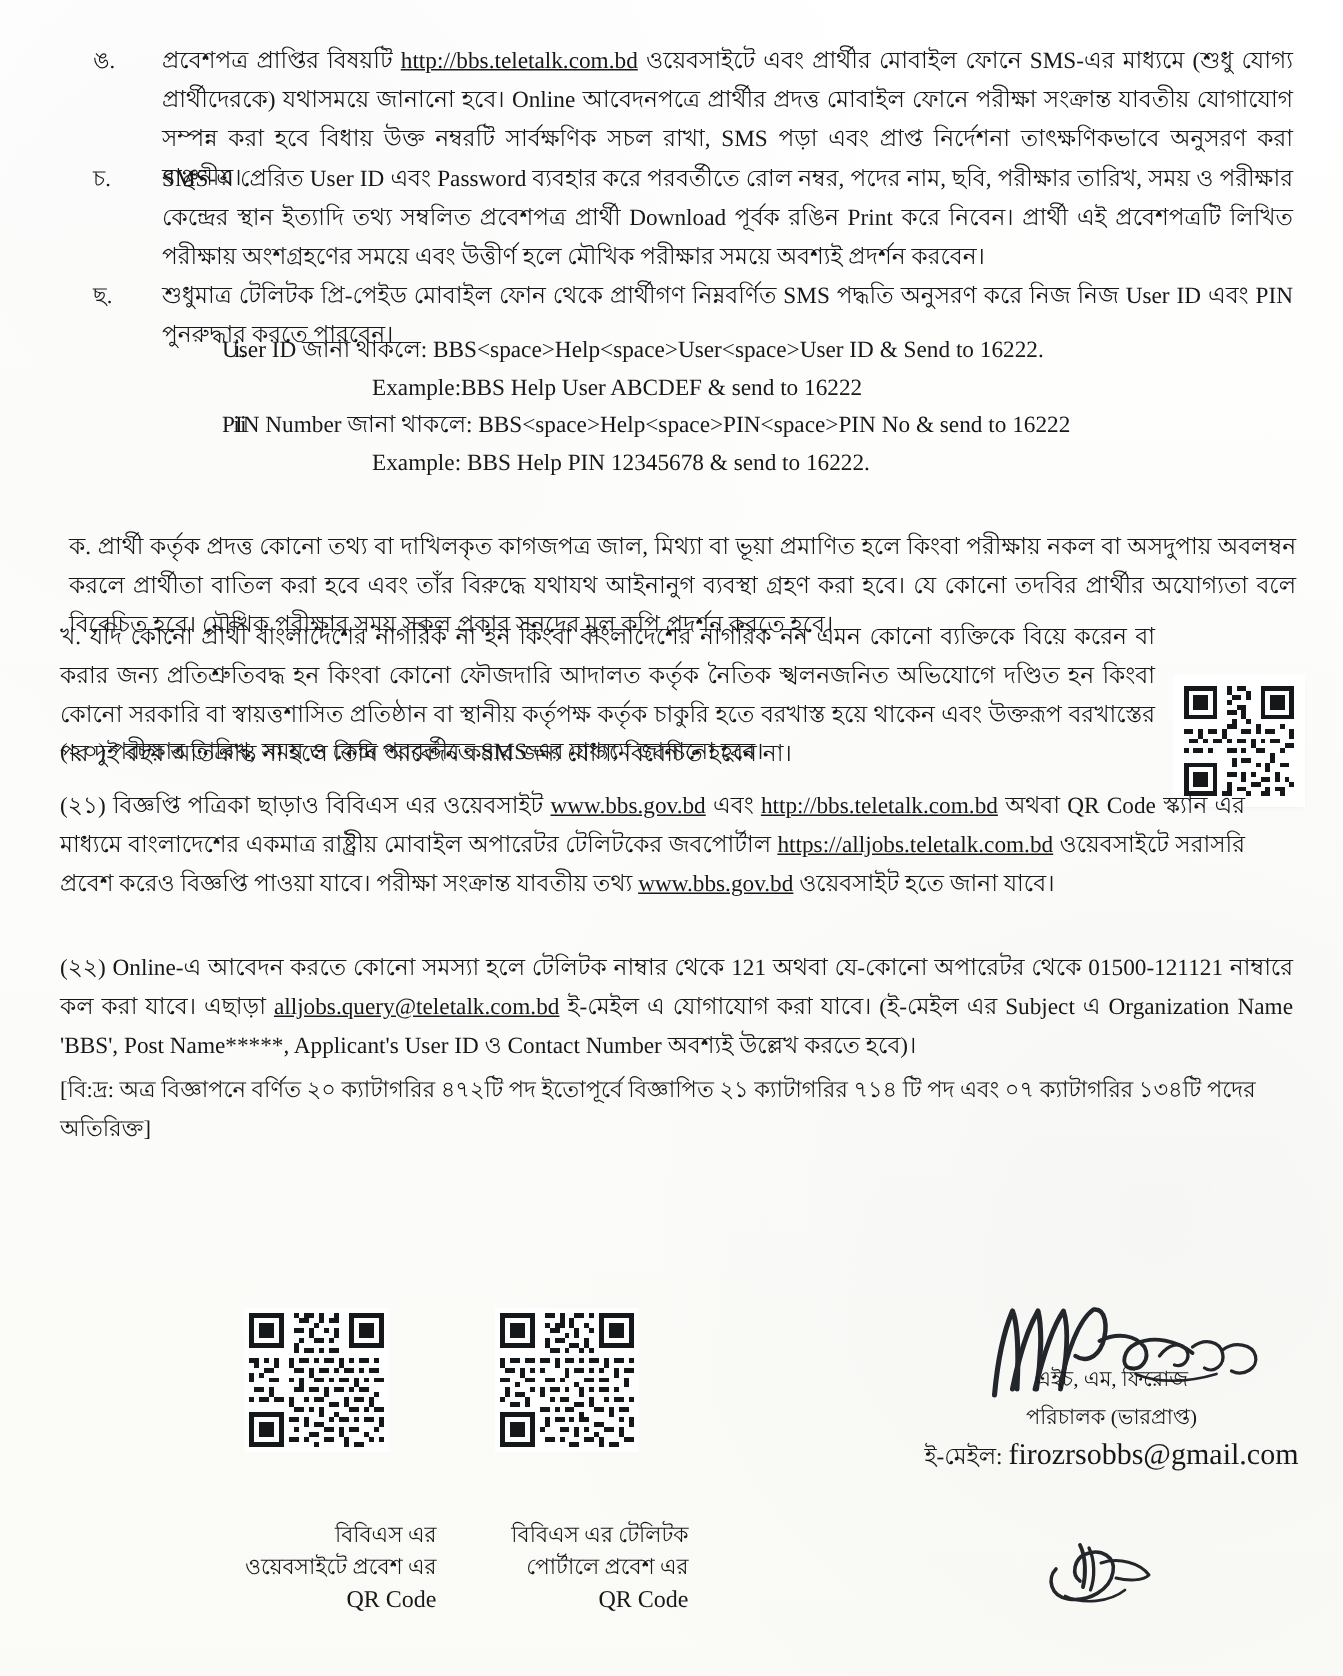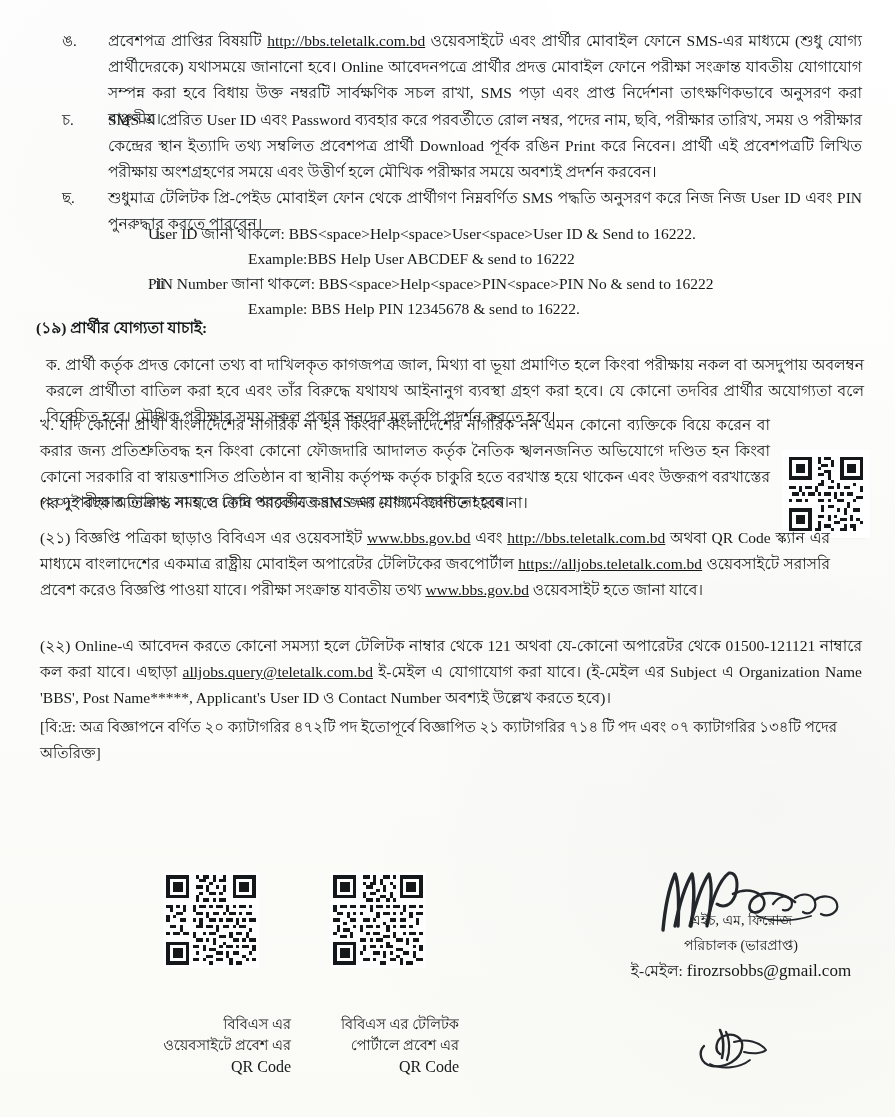--- a/index.html
+++ b/index.html
@@ -104,21 +104,21 @@
     line-height: 25px;
     white-space: nowrap;
   }
   .sig-mail {
     font-size: 15.5px;
     line-height: 25px;
     white-space: nowrap;
   }
   .sig-mail .addr {
     font-family: "Liberation Serif", serif;
-    font-size: 17px;
+    font-size: 20px;
   }
   .scribble { position: absolute; }
 
   .mono-en { font-family: Liberation Serif, serif; }
 
   .note-box {
     position: absolute;
     font-weight: normal;
     font-size: 15px;
     line-height: 26px;
@@ -158,21 +158,20 @@
       <div class="roman-ex">Example:BBS Help User ABCDEF &amp; send to 16222</div>
     </div>
 
     <div class="roman-row">
       <span class="roman-mark">ii</span>
       <div class="roman-body">PIN Number জানা থাকলে: BBS&lt;space&gt;Help&lt;space&gt;PIN&lt;space&gt;PIN No &amp; send to 16222</div>
       <div class="roman-ex">Example: BBS Help PIN 12345678 &amp; send to 16222.</div>
     </div>
   </div>
 
-  <div class="blk sec-head" style="left:36px; top:316px; width:420px;">(১৯) প্রার্থীর যোগ্যতা যাচাই:</div>
 
   <div class="blk bn" style="left:46px; top:340px; width:818px;margin-top:12px;">
     <span>ক.</span>
     <span>প্রার্থী কর্তৃক প্রদত্ত কোনো তথ্য বা দাখিলকৃত কাগজপত্র জাল, মিথ্যা বা ভূয়া প্রমাণিত হলে কিংবা পরীক্ষায় নকল বা অসদুপায় অবলম্বন করলে প্রার্থীতা বাতিল করা হবে এবং তাঁর বিরুদ্ধে যথাযথ আইনানুগ ব্যবস্থা গ্রহণ করা হবে। যে কোনো তদবির প্রার্থীর অযোগ্যতা বলে বিবেচিত হবে। মৌখিক পরীক্ষার সময় সকল প্রকার সনদের মূল কপি প্রদর্শন করতে হবে।</span>
   </div>
 
   <div class="blk bn" style="left:40px; top:412px; width:730px;">
     <span>খ.</span>
     <span>যদি কোনো প্রার্থী বাংলাদেশের নাগরিক না হন কিংবা বাংলাদেশের নাগরিক নন এমন কোনো ব্যক্তিকে বিয়ে করেন বা করার জন্য প্রতিশ্রুতিবদ্ধ হন কিংবা কোনো ফৌজদারি আদালত কর্তৃক নৈতিক স্খলনজনিত অভিযোগে দণ্ডিত হন কিংবা কোনো সরকারি বা স্বায়ত্তশাসিত প্রতিষ্ঠান বা স্থানীয় কর্তৃপক্ষ কর্তৃক চাকুরি হতে বরখাস্ত হয়ে থাকেন এবং উক্তরূপ বরখাস্তের পর দুই বছর অতিক্রান্ত না হলে তিনি আবেদন করার জন্য যোগ্য বিবেচিত হবেন না।</span>
   </div>

